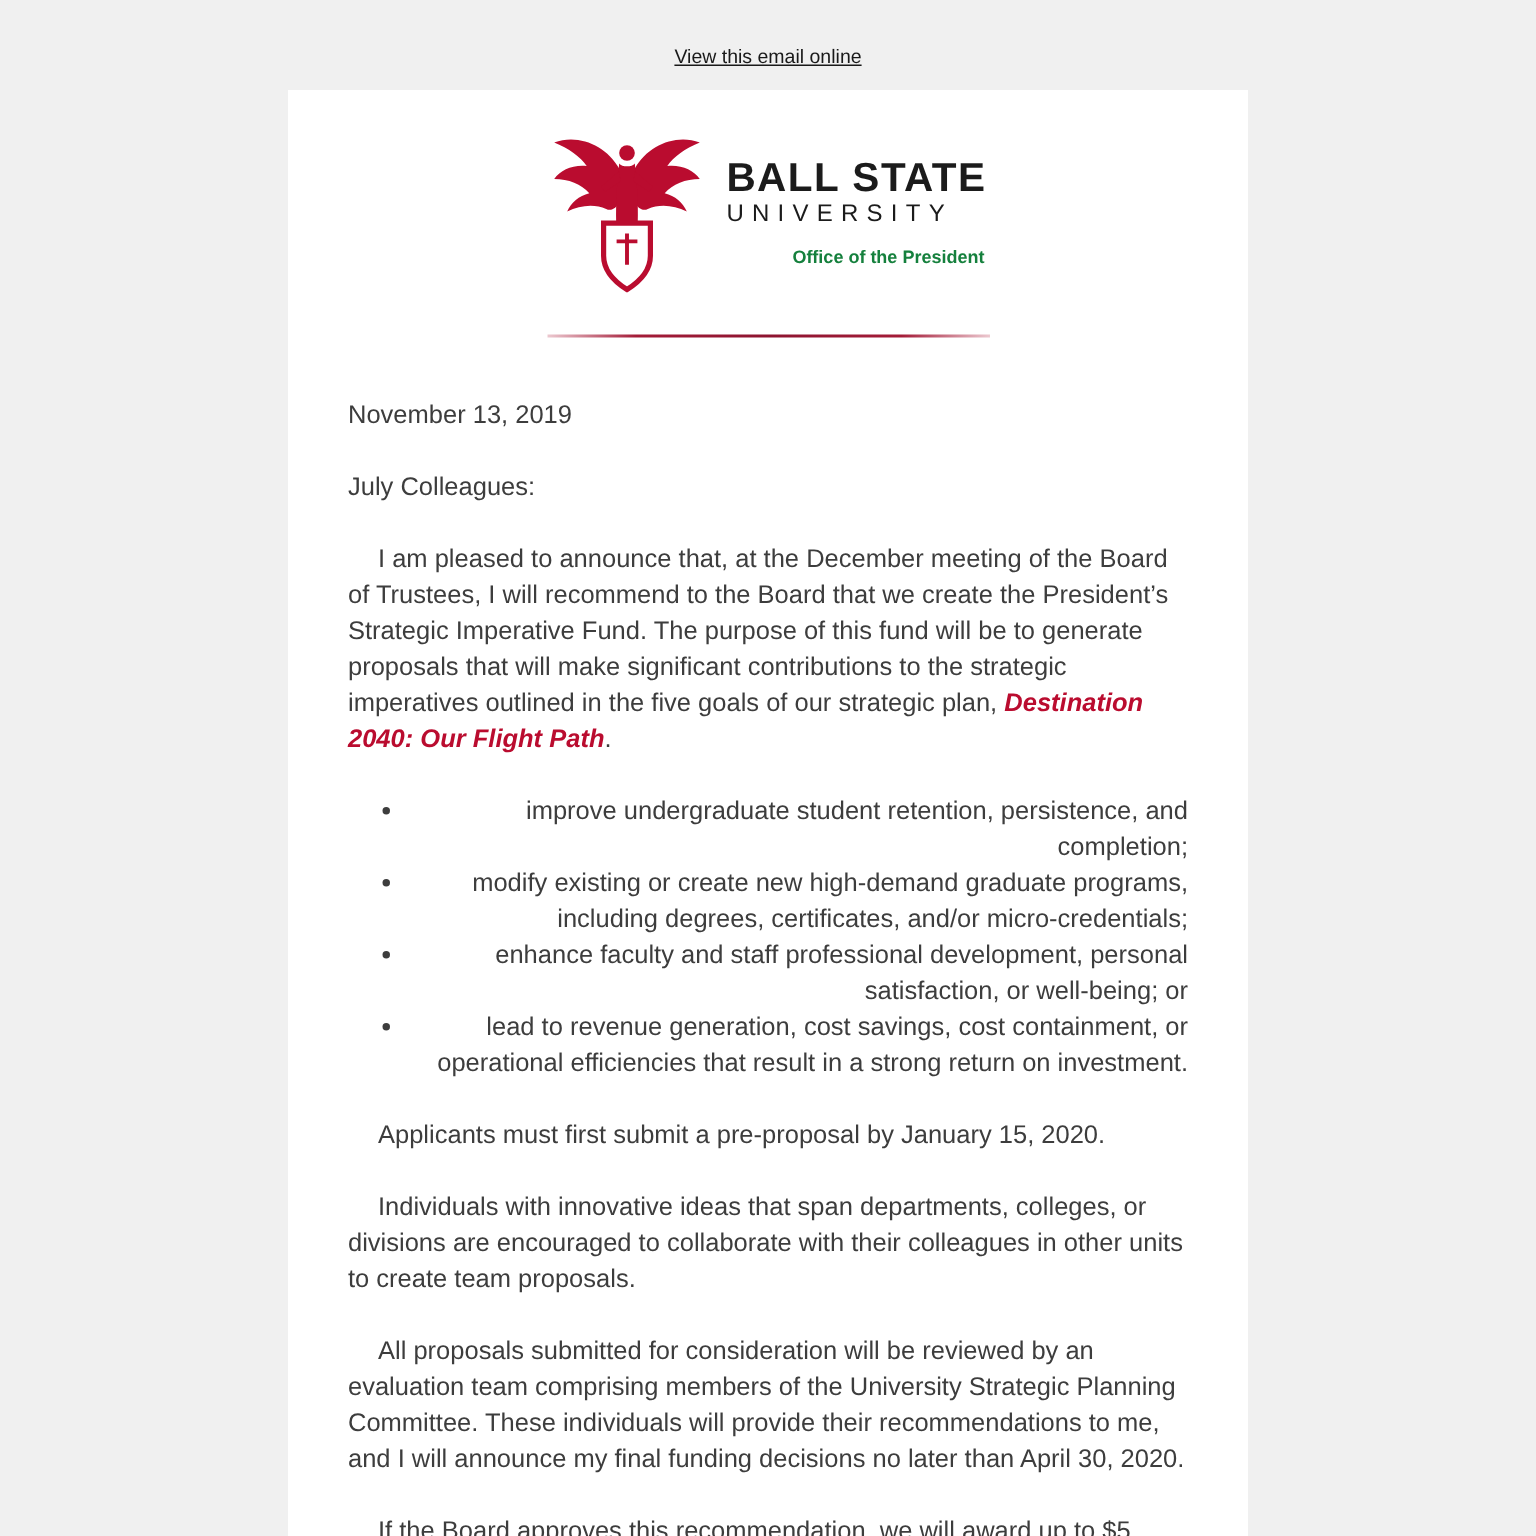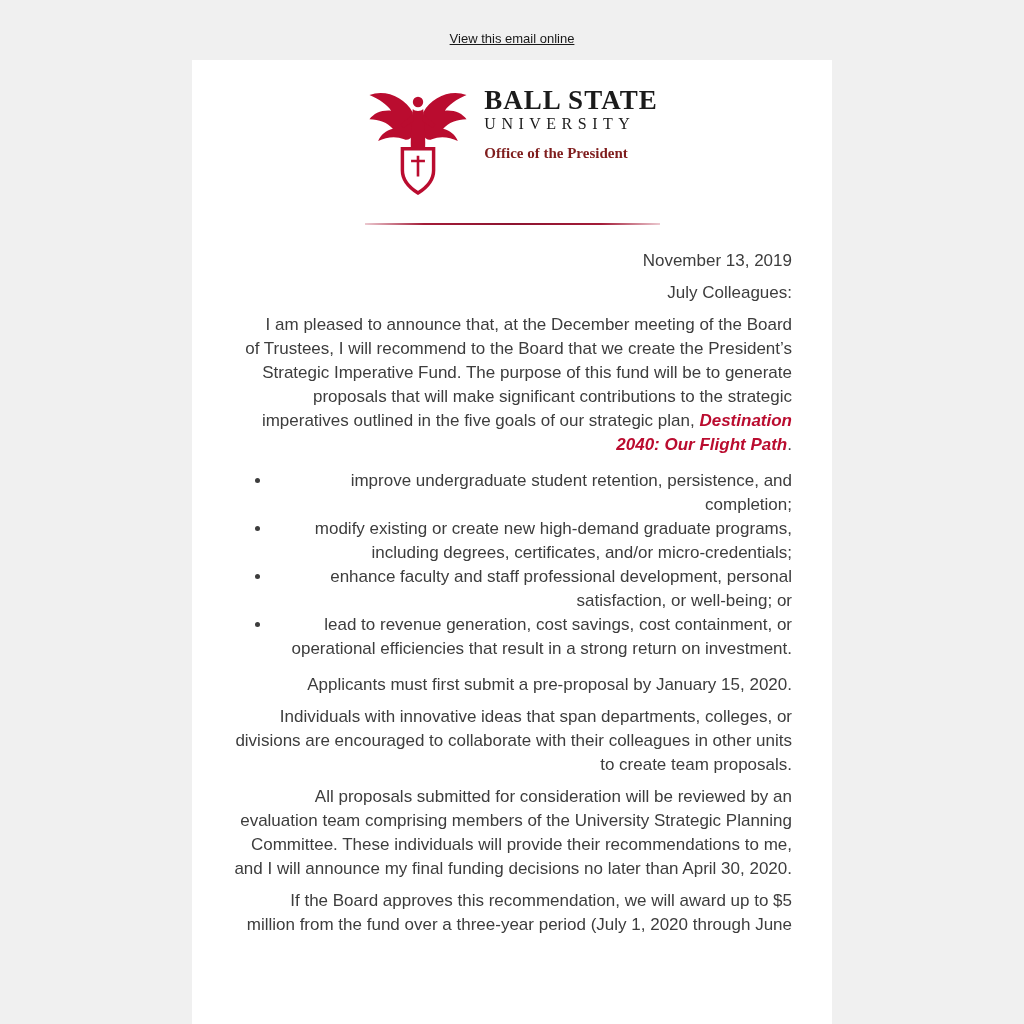--- a/index.html
+++ b/index.html
@@ -28,60 +28,60 @@
   }
   .email-container {
     width: 640px;
     margin: 0 auto;
     background: #ffffff;
     min-height: 964px;
     padding: 22px 40px 30px;
   }
   .logo-block {
     display: flex;
-    align-items: flex-start;
+    align-items: center;
     justify-content: center;
     gap: 14px;
     padding-top: 4px;
-    font-family: Liberation Serif, serif;
   }
   .logo-mark svg { display: block; }
   .logo-text { display: flex; flex-direction: column; }
   .logo-line1 {
     font-size: 27px;
     font-weight: bold;
     letter-spacing: 1px;
     color: #1b1b1b;
     line-height: 1.05;
   }
   .logo-line2 {
     font-size: 16px;
     letter-spacing: 5.5px;
     color: #1b1b1b;
     line-height: 1.25;
   }
   .logo-dept {
-    font-size: 15px;
+    font-size: 12px;
     font-weight: bold;
-    color: #7f1d1d;
+    color: #15803d;
     margin-top: 11px;
+    margin-left: 44px;
   }
   .divider {
     width: 295px;
     height: 2px;
     margin: 27px auto 0;
     background: linear-gradient(90deg, #ecc9d0 0%, #a41c38 20%, #8d1430 50%, #a41c38 80%, #ecc9d0 100%);
   }
   .letter {
     color: #3d3d3d;
     font-size: 17px;
     line-height: 24px;
     padding-top: 16px;
   }
-  .letter p { margin: 8px 0; text-indent: 20px; text-align: right; }
+  .letter p { margin: 24px 0; text-indent: 20px; }
   .letter p.no-indent { text-indent: 0; }
   .letter ul { margin: 12px 0; padding-left: 40px; }
   .letter li { margin: 0; padding-left: 2px; text-align: right; }
   .red-link {
     color: #ba0c2f;
     font-weight: bold;
     font-style: italic;
     text-decoration: none;
     cursor: pointer;
   }

